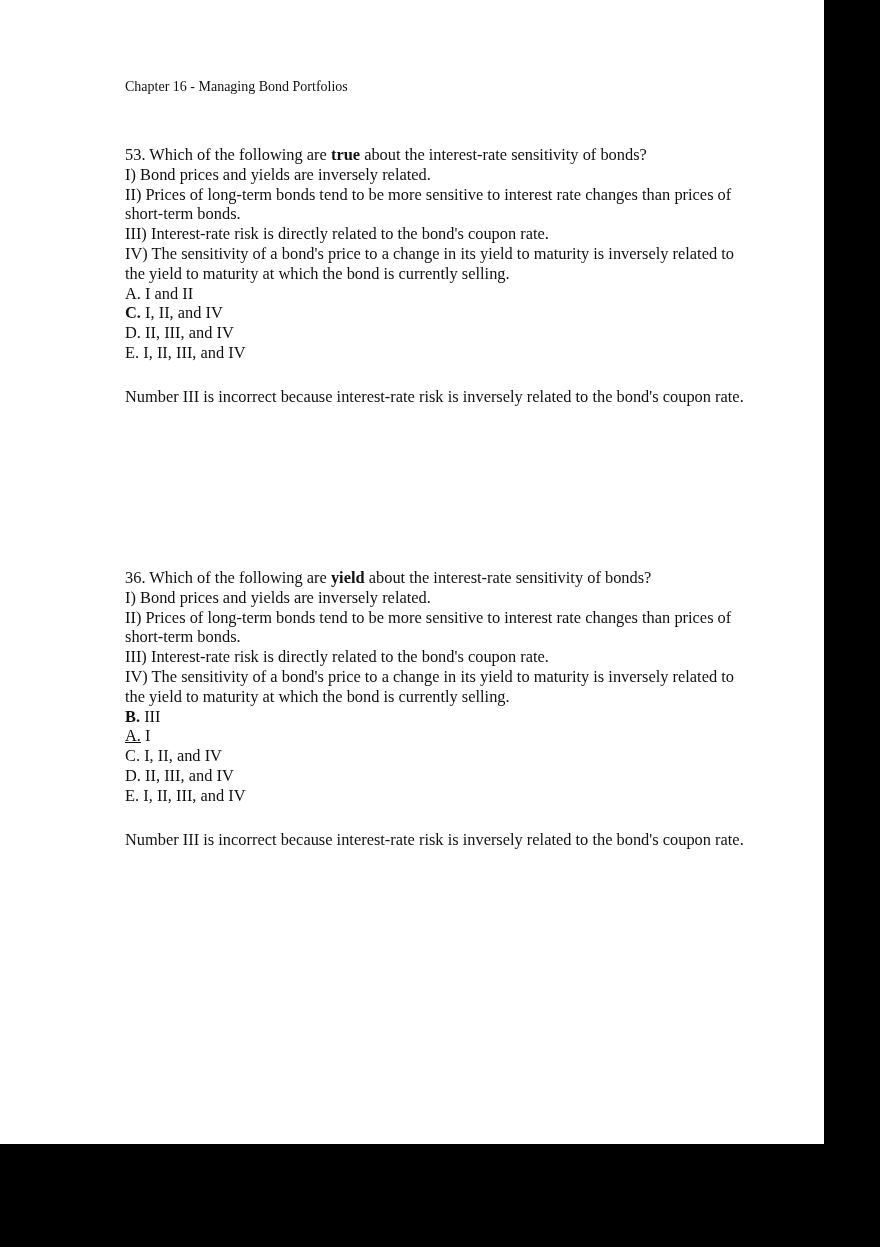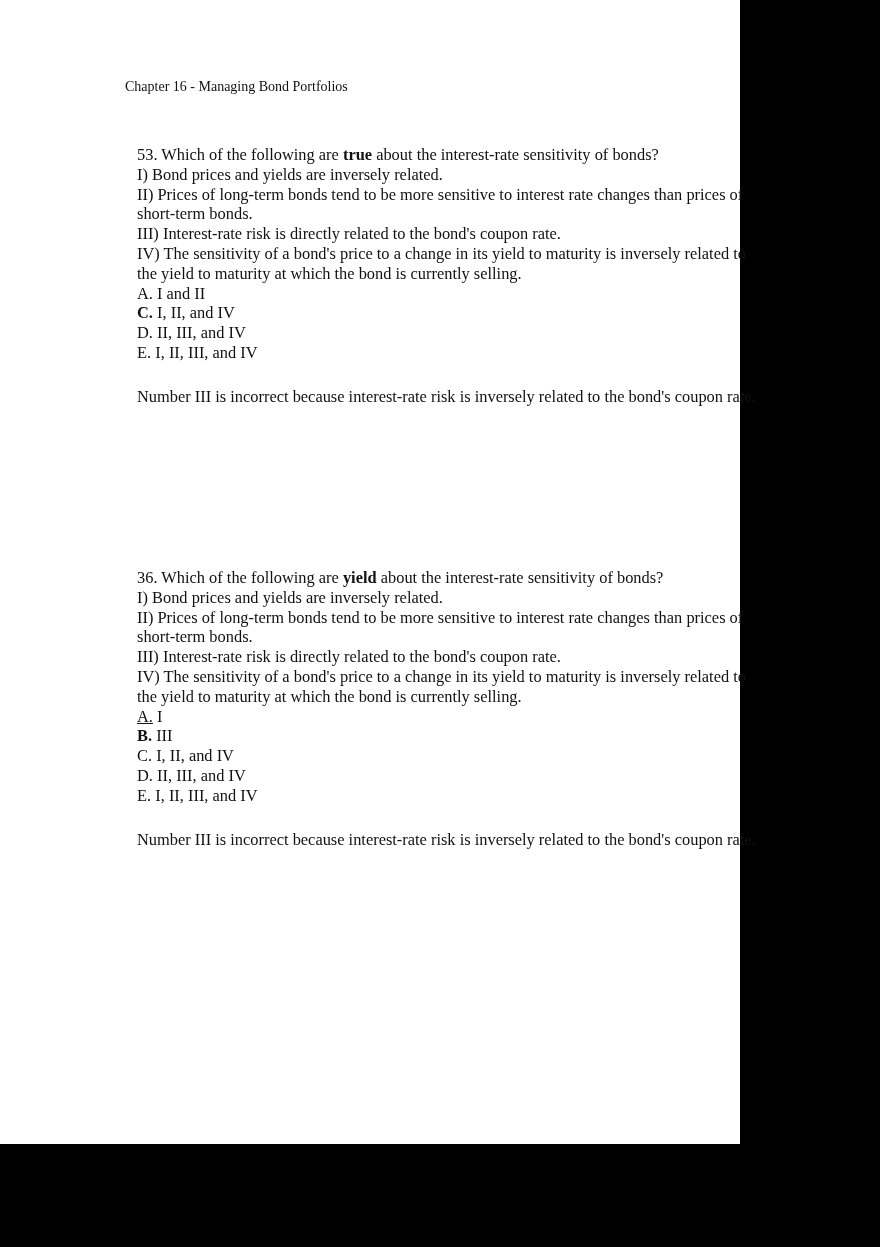--- a/index.html
+++ b/index.html
@@ -1,20 +1,20 @@
 <!DOCTYPE html>
 <html><head>
 <meta charset="utf-8">
 <style>
   html, body { margin: 0; padding: 0; }
   body { width: 880px; height: 1247px; background: #000; position: relative; overflow: hidden; }
-  .page { position: absolute; left: 0; top: 0; width: 740px; height: 1144px; background: #fff; }
+  .page { position: absolute; left: 0; top: 0; width: 824px; height: 1144px; background: #fff; }
   .txt { font-family: "Liberation Serif", "DejaVu Serif", serif; color: #111; }
   .header { position: absolute; left: 125px; top: 78px; font-size: 14px; line-height: 18px; }
-  .q { position: absolute; left: 125px; width: 680px; font-size: 16.4px; line-height: 19.8px; margin-left: 12px; }
+  .q { position: absolute; left: 125px; width: 680px; font-size: 16.4px; line-height: 19.8px; }
   .q53 { top: 145px; }
   .q54 { top: 568px; }
   .line { display: block; white-space: nowrap; }
   .gap { height: 24px; }
   .u { text-decoration: underline; }
   .b { font-weight: bold; }
 </style>
 </head>
 <body>
 
@@ -38,21 +38,21 @@
   </div>
 
   <div class="q q54 txt">
     <span class="line"><span>36.</span> <span>Which of the following are </span><b>yield</b><span> about the interest-rate sensitivity of bonds?</span></span>
     <span class="line">I) Bond prices and yields are inversely related.</span>
     <span class="line">II) Prices of long-term bonds tend to be more sensitive to interest rate changes than prices of</span>
     <span class="line">short-term bonds.</span>
     <span class="line">III) Interest-rate risk is directly related to the bond's coupon rate.</span>
     <span class="line">IV) The sensitivity of a bond's price to a change in its yield to maturity is inversely related to</span>
     <span class="line">the yield to maturity at which the bond is currently selling.</span>
+    <span class="line"><span class="b">B.</span><span> III</span></span>
     <span class="line"><span class="u">A.</span><span> I</span></span>
-    <span class="line"><span class="b">B.</span><span> III</span></span>
     <span class="line"><span>C.</span><span> I, II, and IV</span></span>
     <span class="line"><span>D.</span><span> II, III, and IV</span></span>
     <span class="line"><span>E.</span><span> I, II, III, and IV</span></span>
     <div class="gap"></div>
     <span class="line">Number III is incorrect because interest-rate risk is inversely related to the bond's coupon rate.</span>
   </div>
 </div>
 
 </body></html>

